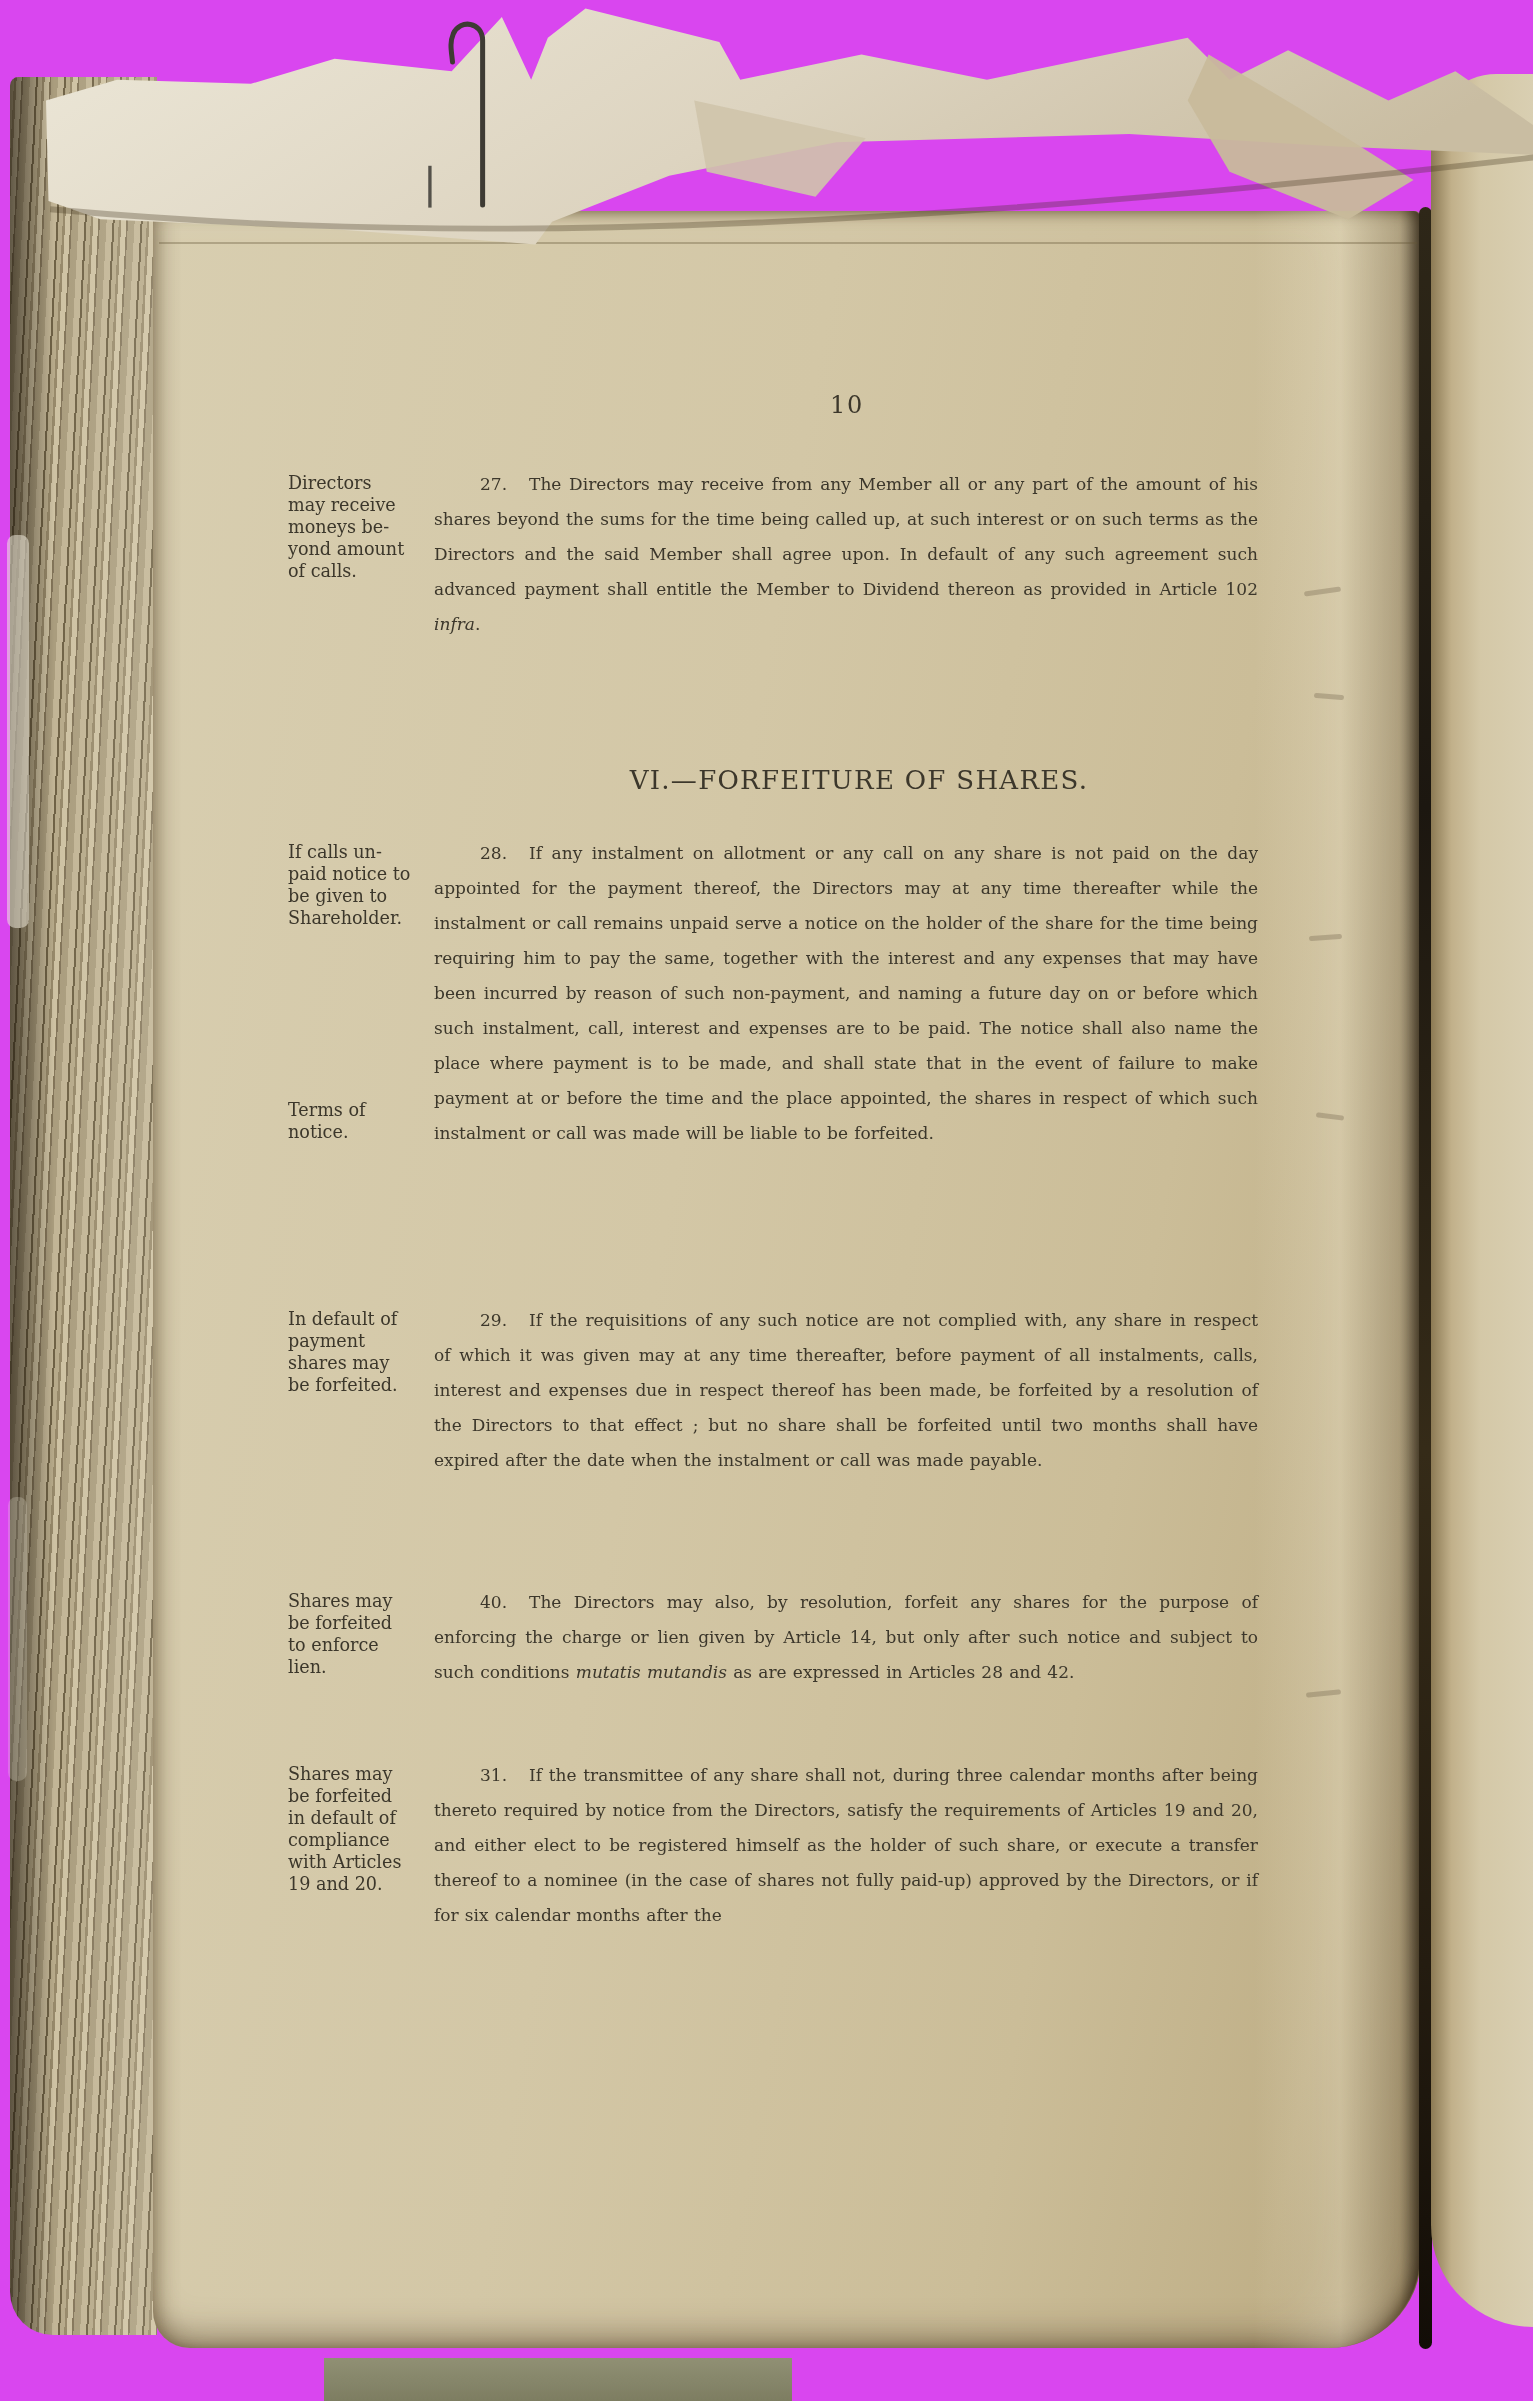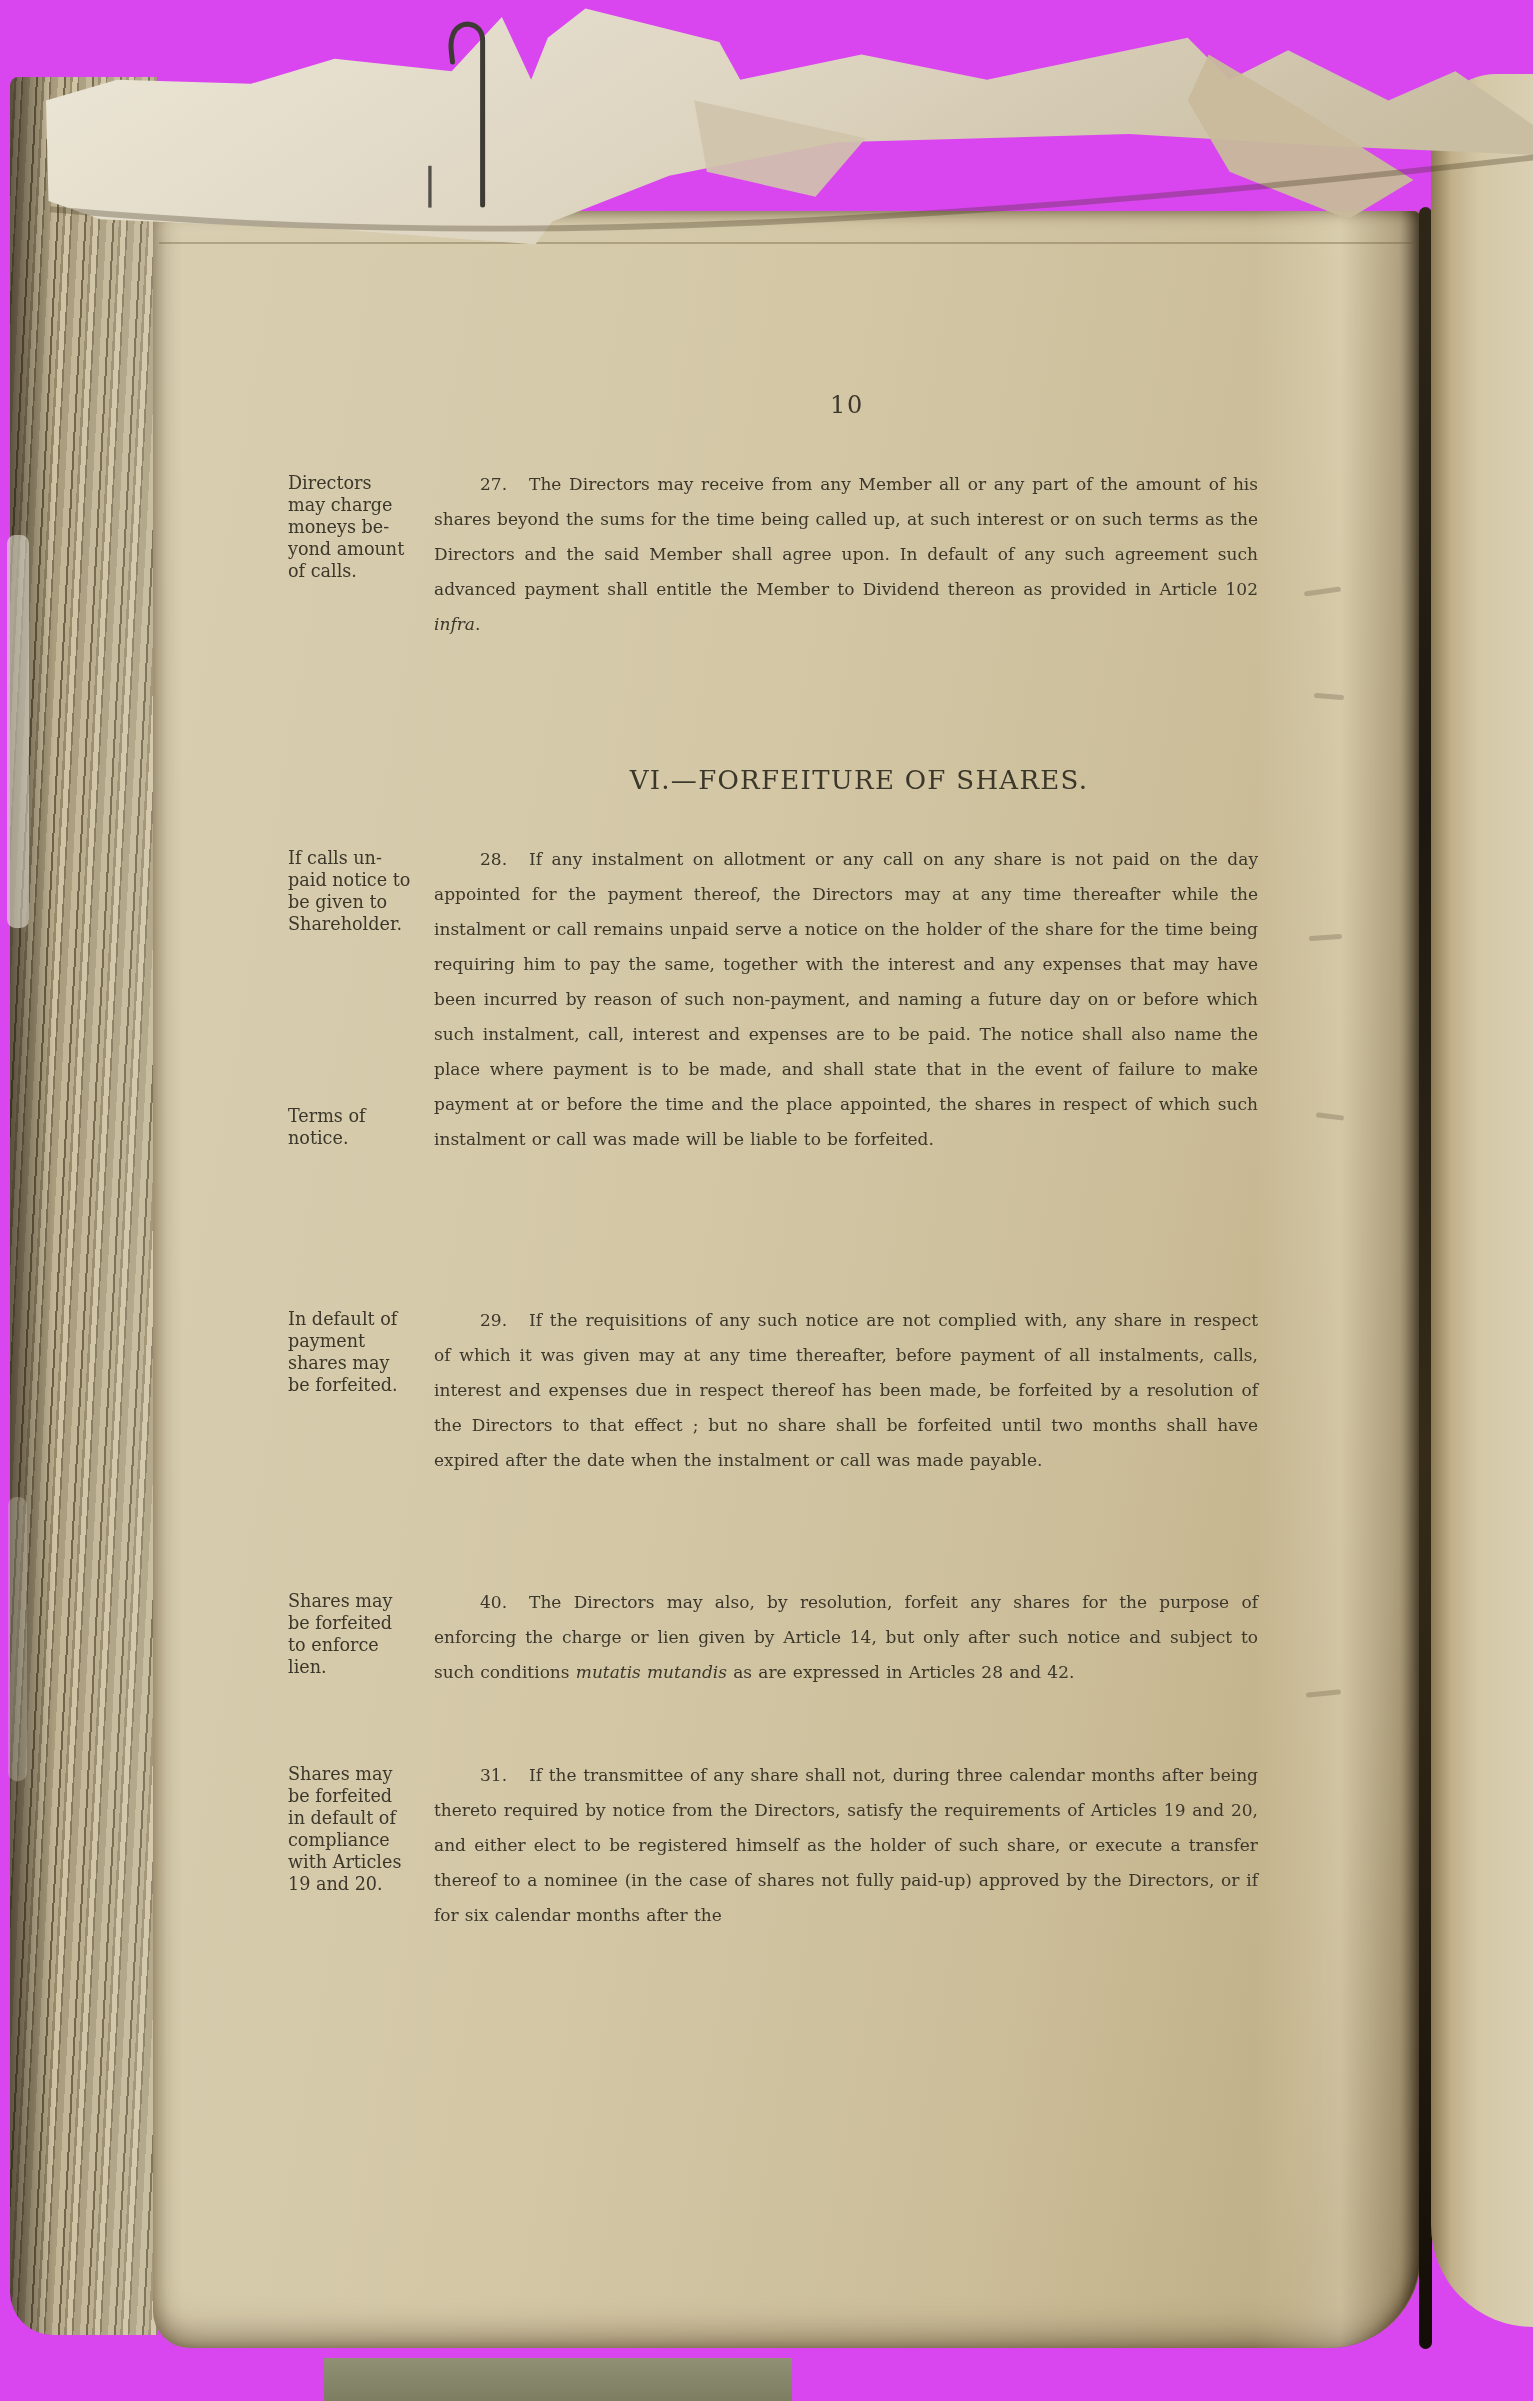--- a/index.html
+++ b/index.html
@@ -55,21 +55,21 @@
   
   .torn{position:absolute;left:0;top:0;width:1534px;height:268px;}
 
   
   .ink{color:#3c372b;}
   .page-num{position:absolute;left:435px;top:391px;width:824px;text-align:center;
     font-size:24px;letter-spacing:1.7px;}
   .heading{position:absolute;left:435px;top:753px;width:824px;margin:12px;text-align:center;
     font-size:26px;font-weight:normal;letter-spacing:1.3px;}
   .article{position:absolute;left:288px;width:970px;}
-  .a27{top:467px;} .a28{top:836px;margin-top:6px;} .a29{top:1303px;} .a30{top:1585px;} .a31{top:1758px;}
+  .a27{top:467px;} .a28{top:836px;} .a29{top:1303px;} .a30{top:1585px;} .a31{top:1758px;}
   .sidenote{position:absolute;left:0;top:5px;width:144px;font-size:17.6px;line-height:22px;
     white-space:pre-line;}
   .sidenote-2{top:263px;}
   .body{margin:0 0 0 146px;width:824px;font-size:17px;line-height:35px;
     text-align:justify;text-indent:46px;word-spacing:0.8px;}
   .body em{font-style:italic;}
   .num{margin-right:22px;}
 
   
   .smudge{position:absolute;height:5px;background:rgba(92,80,58,.28);border-radius:2.5px;}
@@ -115,21 +115,21 @@
     <path fill="#cfc4ab" opacity="0.9" d="M830,120 L1035,165 L975,235 L845,205 Z"></path>
     <path fill="none" stroke="rgba(60,45,22,.30)" stroke-width="7" d="M60,250 C420,282 900,296 1834,188"></path>
     <path fill="none" stroke="#3e3b34" stroke-width="6" stroke-linecap="round" d="M577,245 L577,48 C577,26 550,22 542,40 C537,52 540,62 541,74"></path>
     <line x1="514" y1="198" x2="514" y2="248" stroke="#54514a" stroke-width="4"></line>
   </svg>
 
   <div class="page-num ink">10</div>
 
   <section class="article a27">
     <div class="sidenote ink">Directors
-may charge
+may receive
 moneys be-
 yond amount
 of calls.</div>
     <p class="body ink"><span class="num">27.</span><span><span>The Directors may receive from any Member all or any part of the amount of his shares beyond the sums for the time being called up, at such interest or on such terms as the Directors and the said Member shall agree upon.  In default of any such agreement such advanced payment shall entitle the Member to Dividend thereon as provided in Article 102 </span><em>infra</em><span>.</span></span></p>
   </section>
 
   <h2 class="heading ink">VI.—FORFEITURE OF SHARES.</h2>
 
   <section class="article a28">
     <div class="sidenote ink">If calls un-

